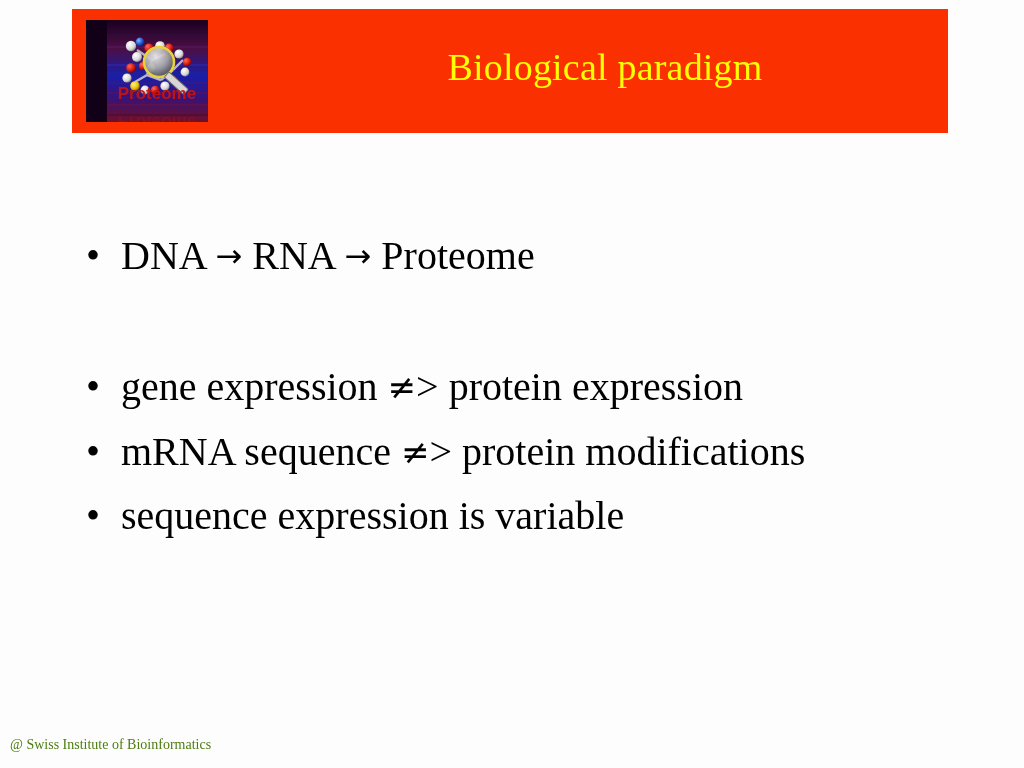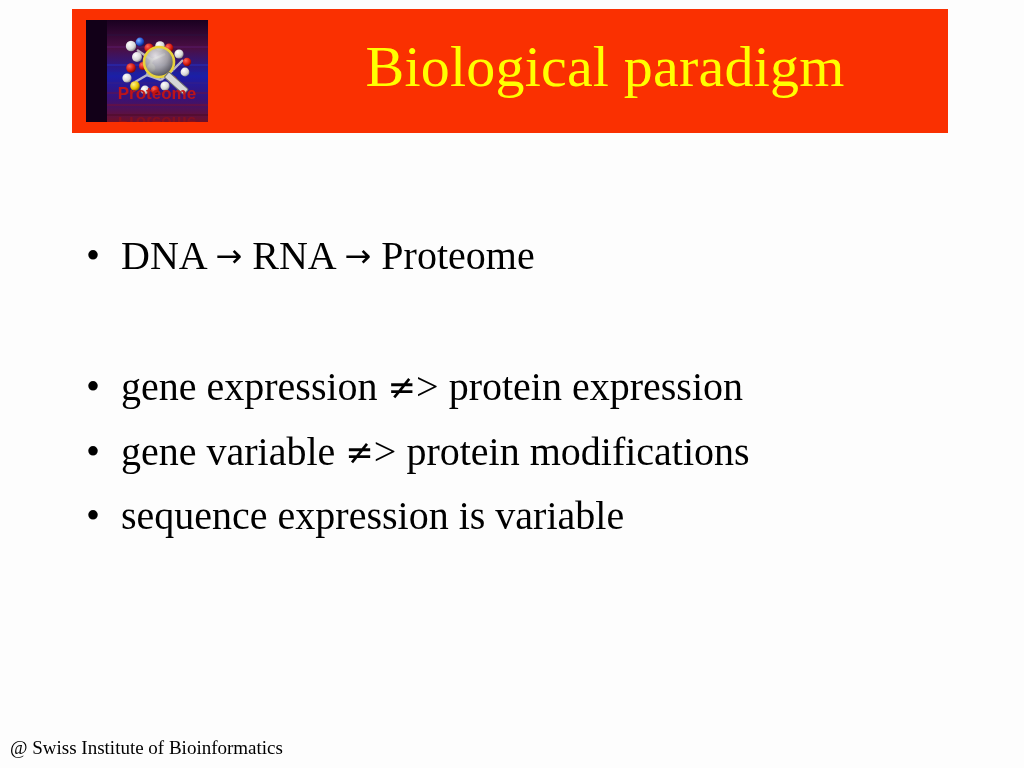--- a/index.html
+++ b/index.html
@@ -37,21 +37,21 @@
     position: absolute;
     left: 190px;
     top: 0;
     width: 686px;
     height: 116px;
     display: flex;
     align-items: center;
     justify-content: center;
     color: #ffff00;
     font-family: "Liberation Serif", "DejaVu Serif", serif;
-    font-size: 58px;
+    font-size: 38px;
     line-height: 1;
     letter-spacing: 0.2px;
     white-space: nowrap;
   }
 
   
   .logo {
     position: absolute;
     left: 86px;
     top: 20px;
@@ -110,23 +110,23 @@
     font-size: 32px;
     position: relative;
     top: -2px;
   }
 
   
   .footer {
     position: absolute;
     left: 10px;
     top: 738px;
-    color: #000000;
-    font-family: "Liberation Serif", "DejaVu Serif", serif;
-    font-size: 19px;
+    color: #4d7c0f;
+    font-family: "Liberation Serif", "DejaVu Serif", serif;
+    font-size: 14px;
     line-height: 1;
     white-space: nowrap;
   }
 </style>
 </head>
 <body>
 
 <div class="slide">
 
   <div class="header-bar">
@@ -237,21 +237,21 @@
       <span class="txt"><span>DNA </span><span class="sym-arrow">→</span><span> RNA </span><span class="sym-arrow">→</span><span> Proteome</span></span>
     </div>
 
     <div class="bullet-row row-2">
       <span class="dot">•</span>
       <span class="txt"><span>gene expression </span><span class="sym">≠</span><span>&gt; protein expression</span></span>
     </div>
 
     <div class="bullet-row row-3">
       <span class="dot">•</span>
-      <span class="txt"><span>gene variable </span><span class="sym">≠</span><span>&gt; protein modifications</span></span>
+      <span class="txt"><span>mRNA sequence </span><span class="sym">≠</span><span>&gt; protein modifications</span></span>
     </div>
 
     <div class="bullet-row row-4">
       <span class="dot">•</span>
       <span class="txt">sequence expression is variable</span>
     </div>
 
   </div>
 
   <div class="footer">@ Swiss Institute of Bioinformatics</div>

